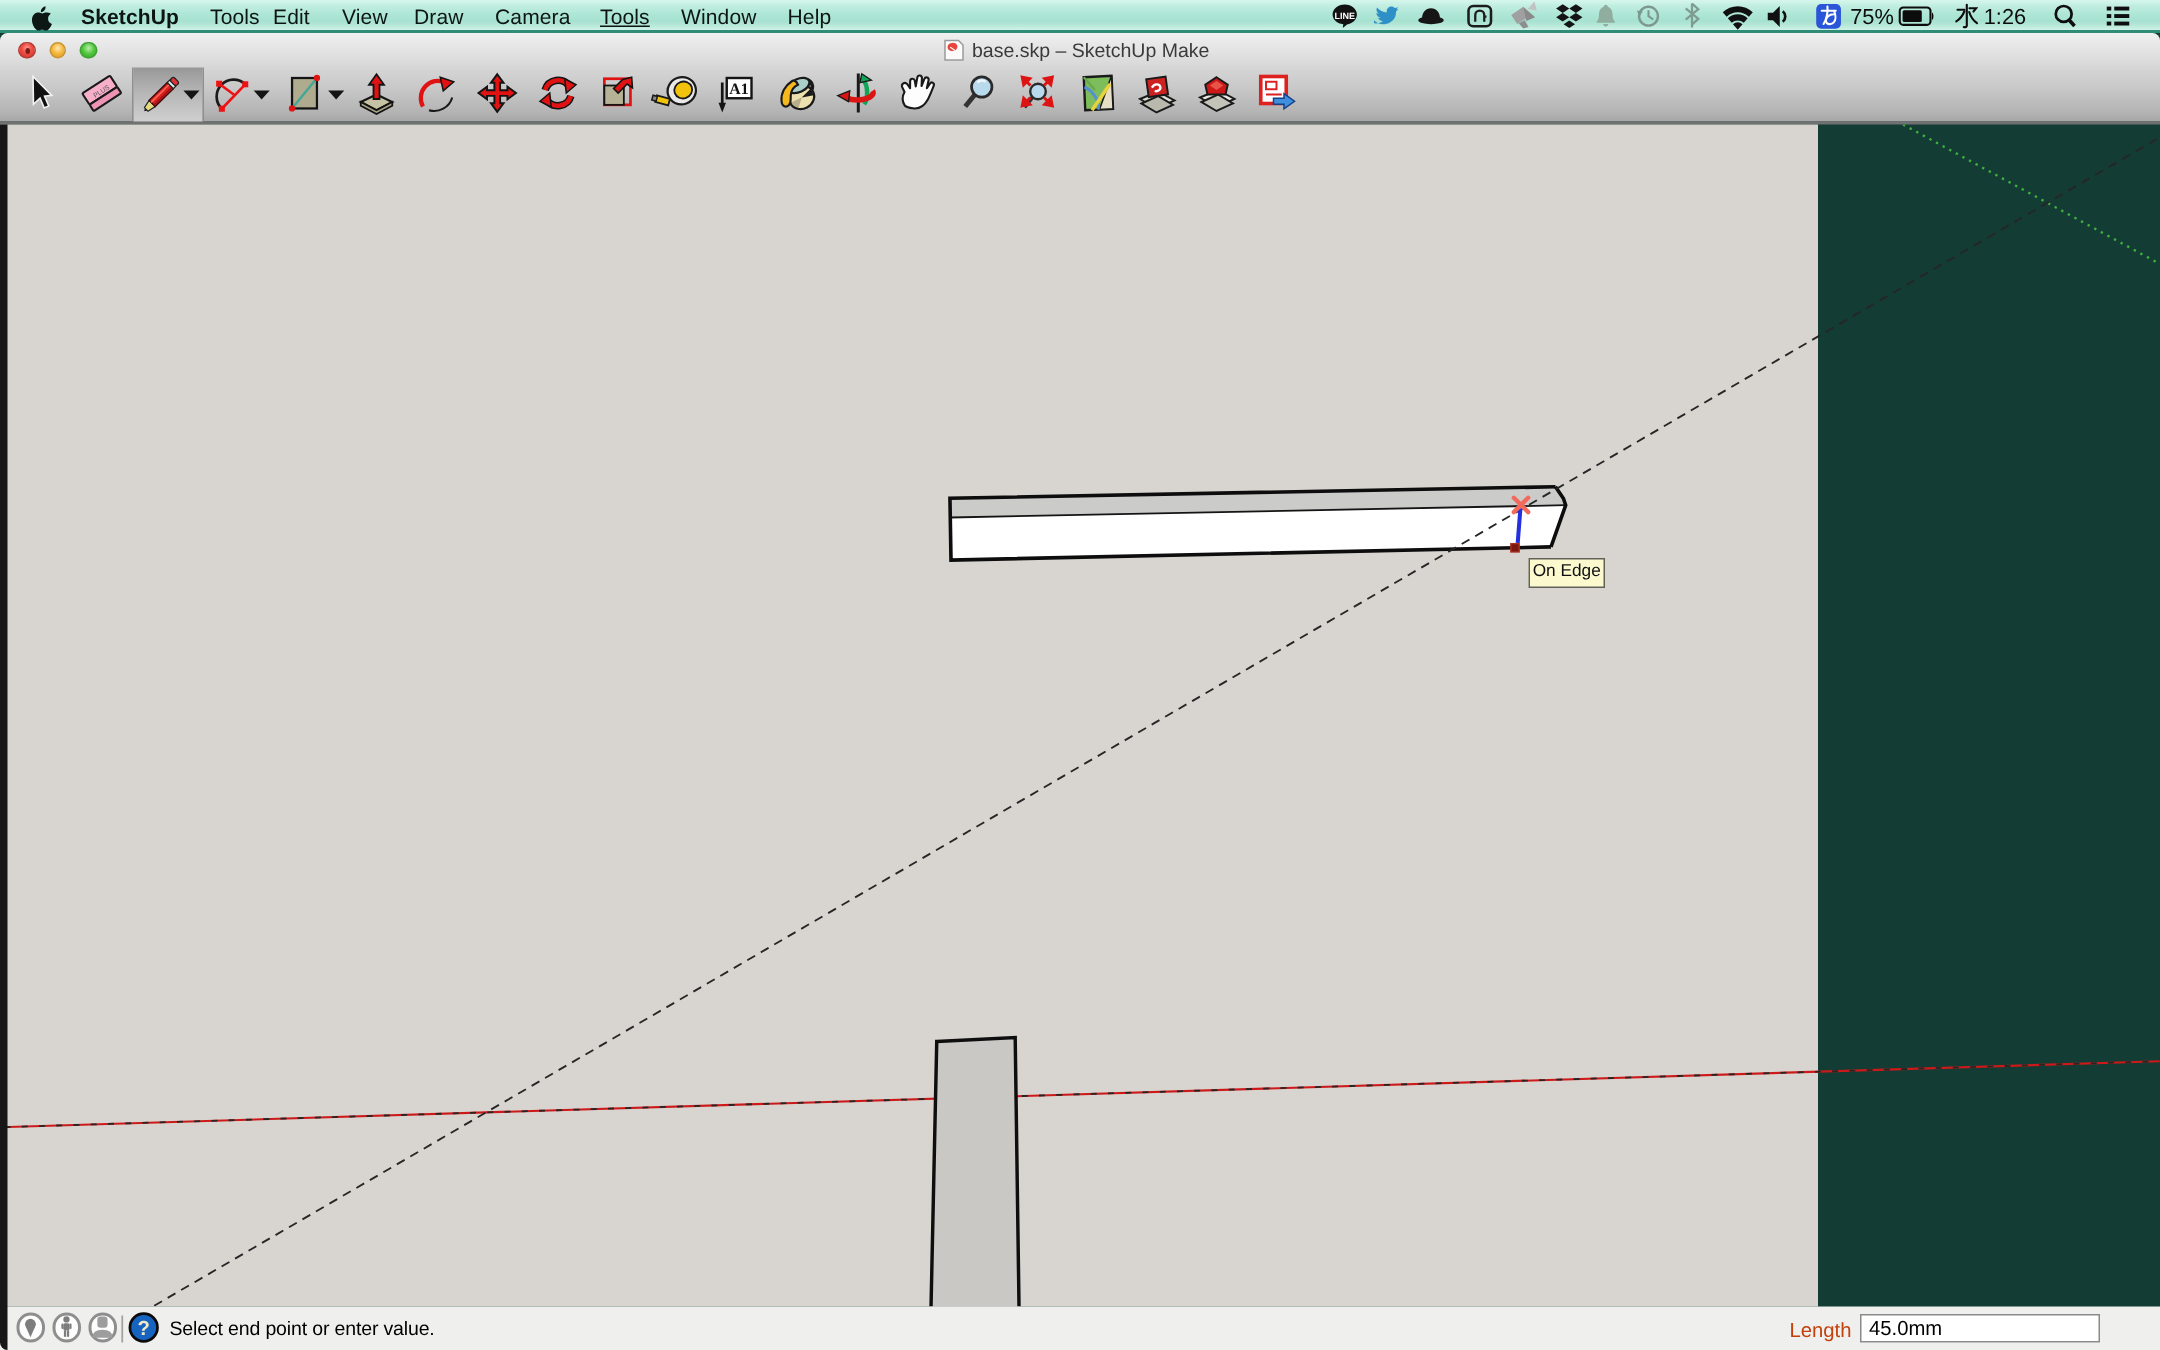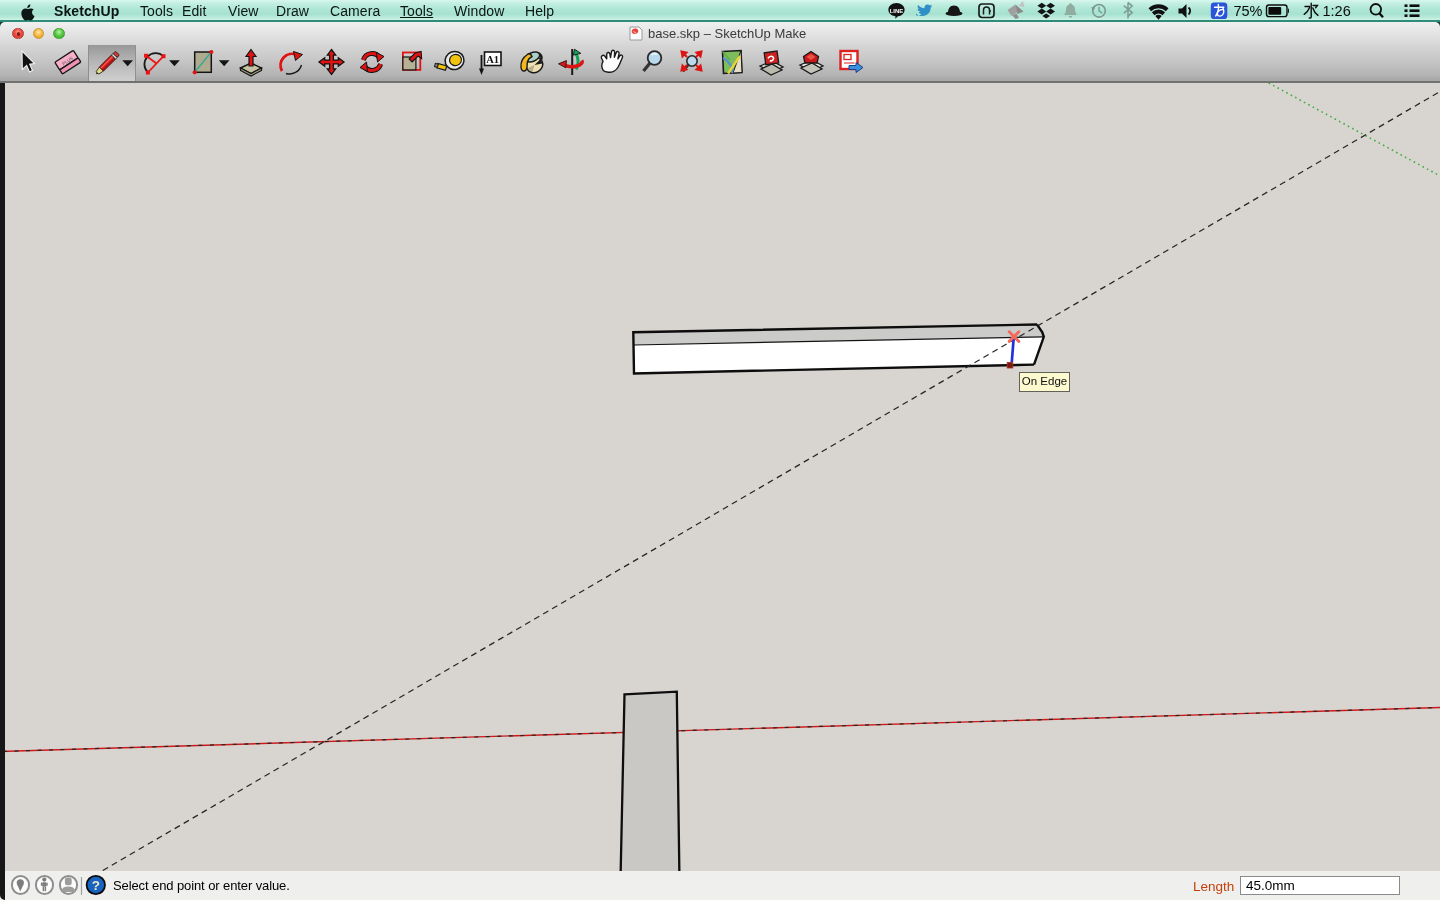--- a/index.html
+++ b/index.html
@@ -17,21 +17,21 @@
   #titlebar { position:absolute; left:0; top:0; width:1440px; height:22px;
     background:linear-gradient(180deg,#f0f0f0,#d8d8d8);padding-left:20px; }
   #toolbar { position:absolute; left:0; top:22px; width:1440px; height:39px;
     background:linear-gradient(180deg,#d7d7d7 0%,#c8c8c8 40%,#b3b3b3 85%,#a9a9a9 95%);
     border-bottom:2px solid #717171; }
   .light { position:absolute; top:5.5px; width:11.5px; height:11.5px; border-radius:50%; }
   #title { position:absolute; top:3.5px; left:648px; font-size:13px; color:#3a3a3a; }
   #pressedbtn { position:absolute; left:88px; top:1px; width:47.5px; height:36px;
     background:linear-gradient(180deg,#989898,#b5b5b5 45%,#cdcdcd 95%); border-left:1px solid #8f8f8f; border-right:1px solid #8f8f8f; }
   
-  #canvas { position:absolute; left:0; top:61px; width:1440px; height:788px; background:#d8d5d0; }
+  #canvas { position:absolute; left:0; top:61px; width:1212px; height:788px; background:#d8d5d0; }
   #tooltip { position:absolute; left:1019px; top:289px; width:51px; height:19.5px;
     background:#fcf9cf; border:1px solid #61615a; font-size:11.5px; color:#101010;
     text-align:center; line-height:17.5px; }
   #leftstrip { position:absolute; left:0; top:83px; width:4.5px; height:817px;
     background:#171717; border-bottom-left-radius:6px; z-index:40; }
   
   #statusbar { position:absolute; left:0; top:849px; width:1440px; height:29px; background:#efefed; }
   .sbcirc { position:absolute; top:4px; width:19.5px; height:19.5px; border-radius:50%;
     background:#fdfdfd; border:2px solid #8e8e8e; }
   #sbtext { position:absolute; left:113px; top:7px; font-size:13px; color:#000; font-weight:400; letter-spacing:-0.1px;}

